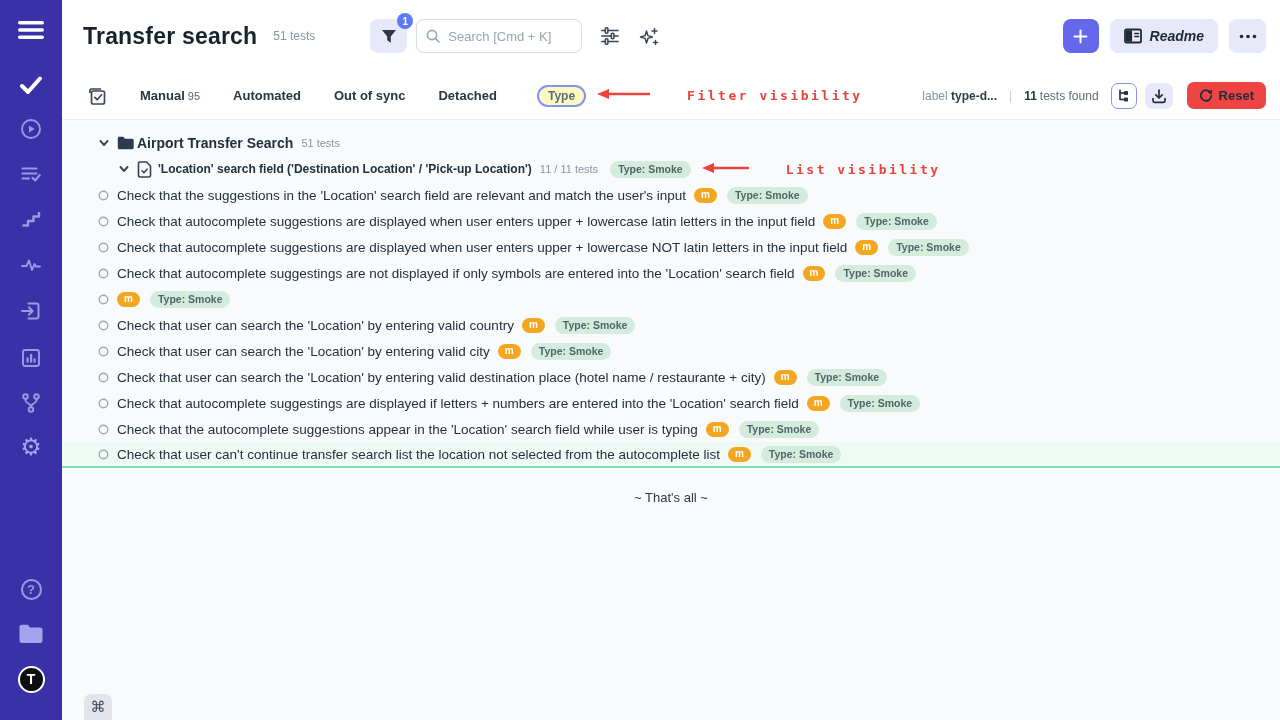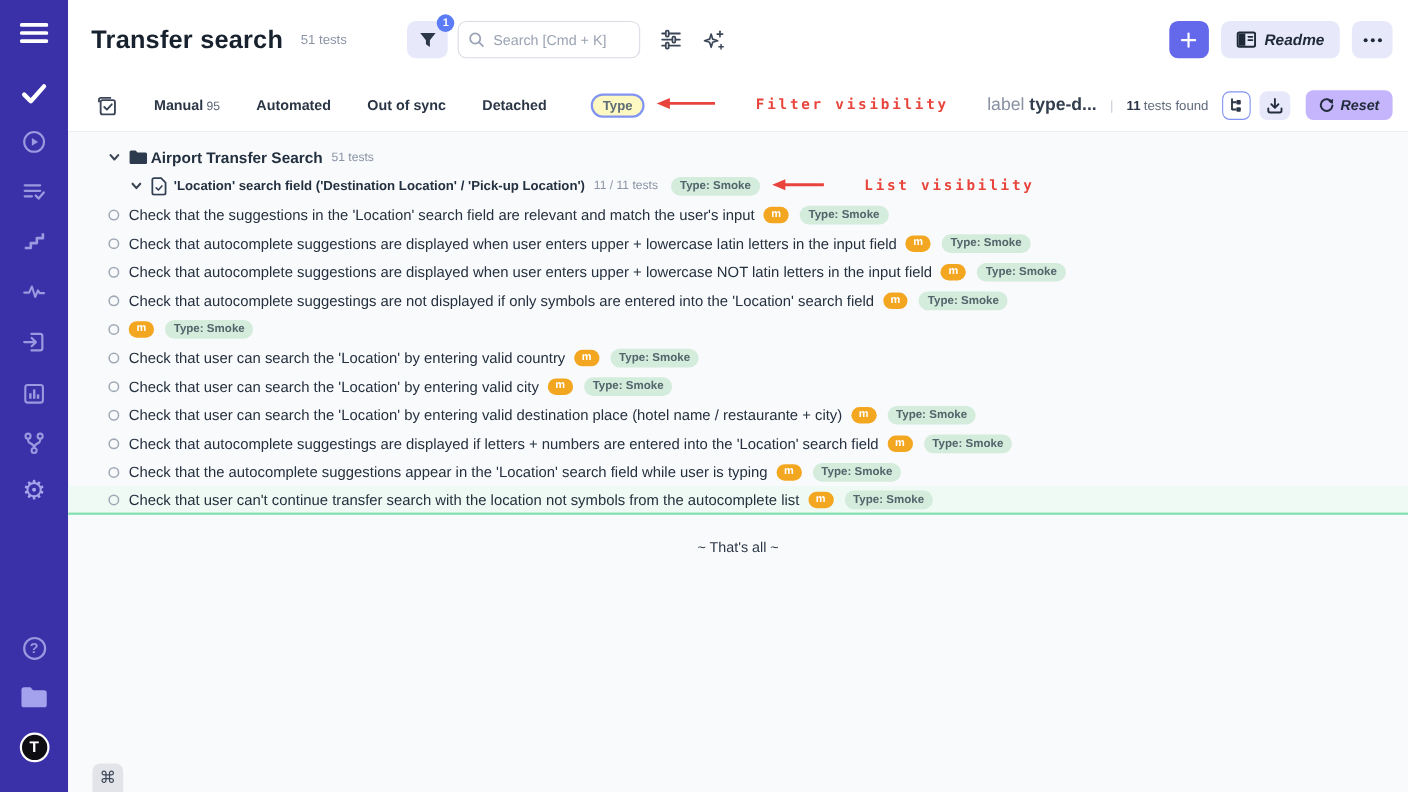--- a/index.html
+++ b/index.html
@@ -49,28 +49,28 @@
 
   
   .filterbar { height:48px; background:#fff; border-bottom:1px solid #eceef2; display:flex; align-items:center; padding:0 14px 0 24px; flex-shrink:0; }
   .selectall { color:#3c4759; display:flex; cursor:pointer; }
   .ftab { margin-left:33px; font-size:13px; font-weight:700; color:#2a3545; cursor:pointer; white-space:nowrap; }
   .ftab .cnt { font-size:11px; font-weight:400; color:#5a6577; margin-left:3px; }
   .type-chip { margin-left:40px; background:#fef9c3; border:2px solid #8194f1; border-radius:11px; padding:2px 9px; font-size:12px; font-weight:700; color:#5c6d75; cursor:pointer; font-family:"Liberation Sans",sans-serif; }
   .annotation { display:flex; align-items:flex-start; margin-left:10px;gap:23px; }
   .annotation-text { font-family:"DejaVu Sans Mono", monospace; font-weight:700; font-size:13px; color:#e8443b; letter-spacing:2.5px; margin-left:12px; white-space:nowrap; }
   .fb-right { margin-left:auto; display:flex; align-items:center; }
-  .label-info { font-size:16px; color:#8791a3; white-space:nowrap; }
+  .label-info { font-size:12px; color:#8791a3; white-space:nowrap; }
   .label-info b { color:#323d4e; font-weight:700; }
   .fb-pipe { margin:0 12px; color:#c6ccd6; font-size:12px; }
   .found-info { font-size:12px; color:#5f6a7b; white-space:nowrap; }
   .found-info b { color:#2a3545; font-weight:700; margin-right:3px; }
   .treeview-btn { margin-left:12px; width:26px; height:26px; background:#fff; border:1.5px solid #8194f1; border-radius:7px; display:flex; align-items:center; justify-content:center; color:#2a3545; cursor:pointer; }
   .download-btn { margin-left:8px; width:28px; height:26px; background:#e7e9fb; border:none; border-radius:7px; display:flex; align-items:center; justify-content:center; color:#232d3c; cursor:pointer; }
-  .reset-btn { margin-left:14px; height:27px; background:#c4b5fd; border:none; border-radius:7px; padding:0 12px; display:flex; align-items:center; gap:6px; font-size:13px; font-weight:700; color:#212b3a; cursor:pointer; font-family:"Liberation Sans",sans-serif;font-style:italic; }
+  .reset-btn { margin-left:14px; height:27px; background:#ef4444; border:none; border-radius:7px; padding:0 12px; display:flex; align-items:center; gap:6px; font-size:13px; font-weight:700; color:#212b3a; cursor:pointer; font-family:"Liberation Sans",sans-serif; }
 
   
   .content { flex:1; padding-top:10px; }
   .row { display:flex; align-items:center; height:26px; cursor:pointer; }
   .row .chev { display:flex; color:#3b4656; margin-right:7px; }
   .folder-row { padding-left:36px; }
   .folder-name { font-size:14px; font-weight:700; color:#22303f; margin-left:3px; }
   .row-meta { font-size:11px; color:#8a94a4; margin-left:8px; white-space:nowrap; }
   .suite-row { padding-left:56px; }
   .suite-name { font-size:12px; font-weight:700; color:#22303f; margin-left:6px; }
@@ -421,21 +421,21 @@
             <circle cx="5.5" cy="5.5" r="4.3" fill="none" stroke="#9fa9b5" stroke-width="1.4"></circle>
           </svg>
         <span class="test-name">Check that the autocomplete suggestions appear in the 'Location' search field while user is typing</span>
         <span class="m-pill">m</span>
         <span class="type-badge">Type: Smoke</span>
       </div>
       <div class="row test-row highlight">
         <svg width="11" height="11" viewBox="0 0 11 11">
             <circle cx="5.5" cy="5.5" r="4.3" fill="none" stroke="#9fa9b5" stroke-width="1.4"></circle>
           </svg>
-        <span class="test-name">Check that user can't continue transfer search with the location not symbols from the autocomplete list</span>
+        <span class="test-name">Check that user can't continue transfer search list the location not selected from the autocomplete list</span>
         <span class="m-pill">m</span>
         <span class="type-badge">Type: Smoke</span>
       </div>
 
       <div class="end-note">~ That's all ~</div>
     </div>
 
     <button class="cmd-btn">⌘</button>
   </div>
 </div>

